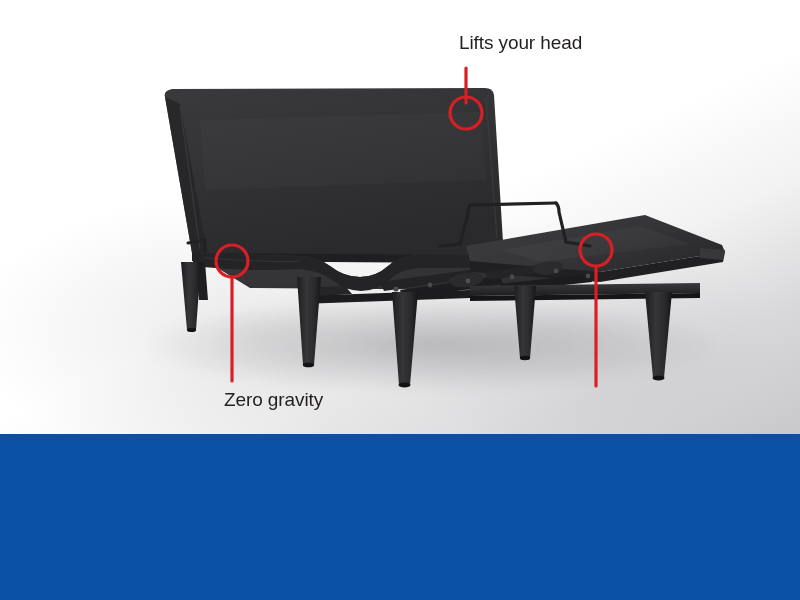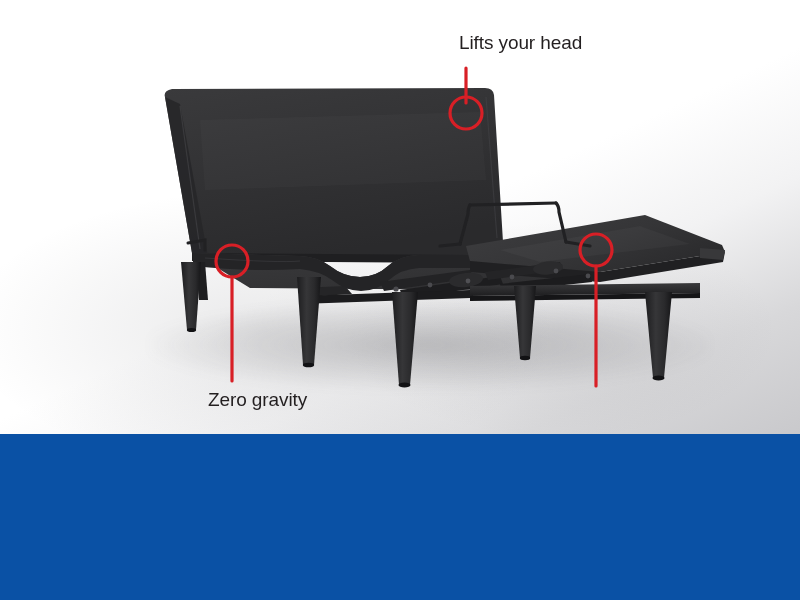--- a/index.html
+++ b/index.html
@@ -50,21 +50,21 @@
   .callout-label {
     position:absolute;
     font-family:"Liberation Sans", sans-serif;
     font-size:19px;
     font-weight:400;
     color:#231f20;
     white-space:nowrap;
     letter-spacing:-0.1px;
   }
   #label-head  { left:459px; top:32px; }
-  #label-zero  { left:208px; top:389px;text-align:center; }
+  #label-zero  { left:224px; top:389px;text-align:center; }
   #label-feet  { left:597px; top:394px; }
 
   
   .banner {
     position:absolute;
     left:0; top:434px;
     width:800px; height:166px;
     background:#0a51a5;
   }
 

